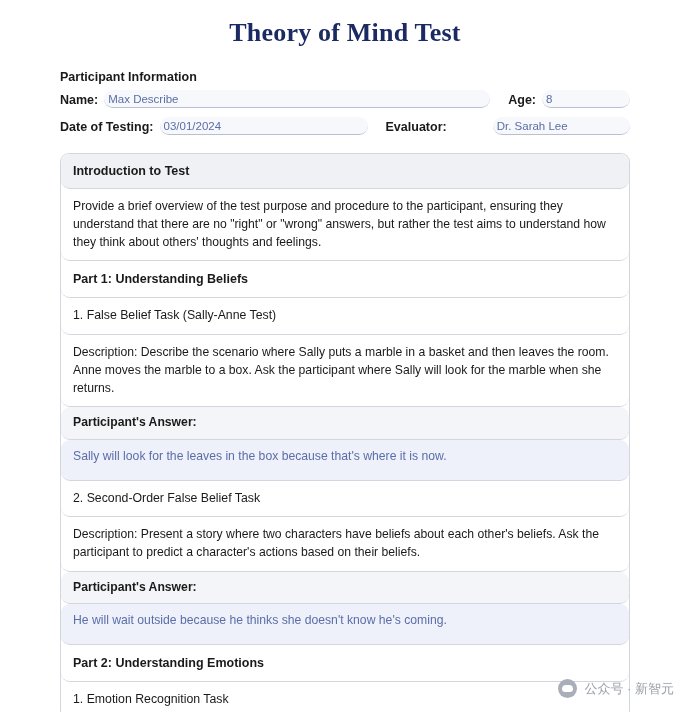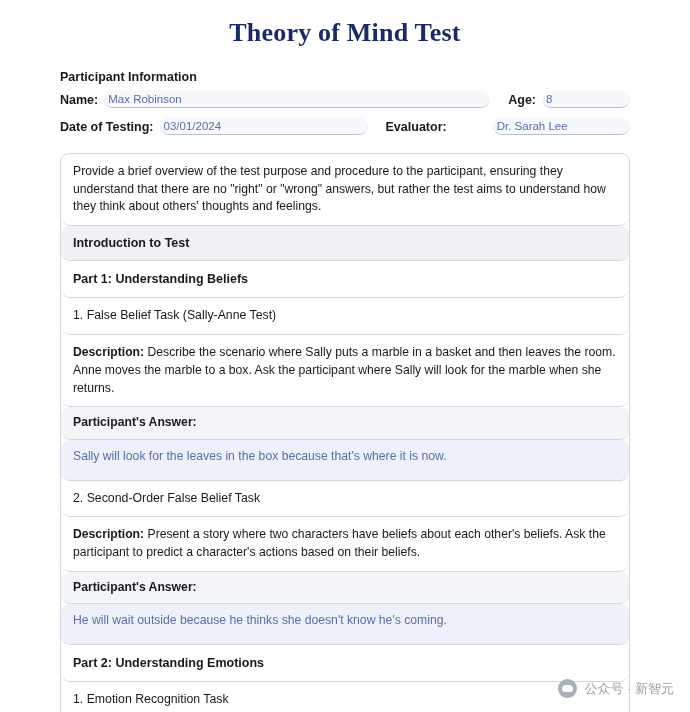--- a/index.html
+++ b/index.html
@@ -101,21 +101,21 @@
     font-size: 12.2px;
     padding: 7px 12px;
   }
   .row.answer-value {
     background: #eef0fa;
     color: #5a6ea8;
     font-size: 12.2px;
     padding: 8px 12px 14px 12px;
     min-height: 34px;
   }
-  .row .b { font-weight: bold; }
+  .row .b { font-weight: normal; }
   .row p { margin: 0; }
 
   .wm {
     position: absolute;
     right: 16px;
     bottom: 14px;
     display: flex;
     align-items: center;
     gap: 7px;
     color: #9aa0aa;
@@ -144,38 +144,38 @@
 <div class="page">
 
   <div class="title">Theory of Mind Test</div>
 
   <div class="content">
 
     <div class="section-label">Participant Information</div>
 
     <div class="field-row">
       <span class="field-label">Name:</span>
-      <span class="field-value grow">Max Robinson</span>
+      <span class="field-value grow">Max Describe</span>
       <span class="spacer-18"></span>
       <span class="field-label">Age:</span>
       <span class="field-value w-age">8</span>
     </div>
 
     <div class="field-row">
       <span class="field-label">Date of Testing:</span>
       <span class="field-value w-date">03/01/2024</span>
       <span class="spacer-18"></span>
       <span class="field-label">Evaluator:</span>
       <span class="field-value w-eval">Dr. Sarah Lee</span>
     </div>
 
     <div class="doc-box">
 
+      <div class="row head">Introduction to Test</div>
       <div class="row">Provide a brief overview of the test purpose and procedure to the participant, ensuring they understand that there are no "right" or "wrong" answers, but rather the test aims to understand how they think about others' thoughts and feelings.</div>
-      <div class="row head">Introduction to Test</div>
 
       <div class="row parthead">Part 1: Understanding Beliefs</div>
       <div class="row subhead">1. False Belief Task (Sally-Anne Test)</div>
       <div class="row">
         <p><span class="b">Description:</span> <span>Describe the scenario where Sally puts a marble in a basket and then leaves the room. Anne moves the marble to a box. Ask the participant where Sally will look for the marble when she returns.</span></p>
       </div>
       <div class="row answer-label">Participant's Answer:</div>
       <div class="row answer-value">Sally will look for the leaves in the box because that's where it is now.</div>
 
       <div class="row subhead">2. Second-Order False Belief Task</div>

